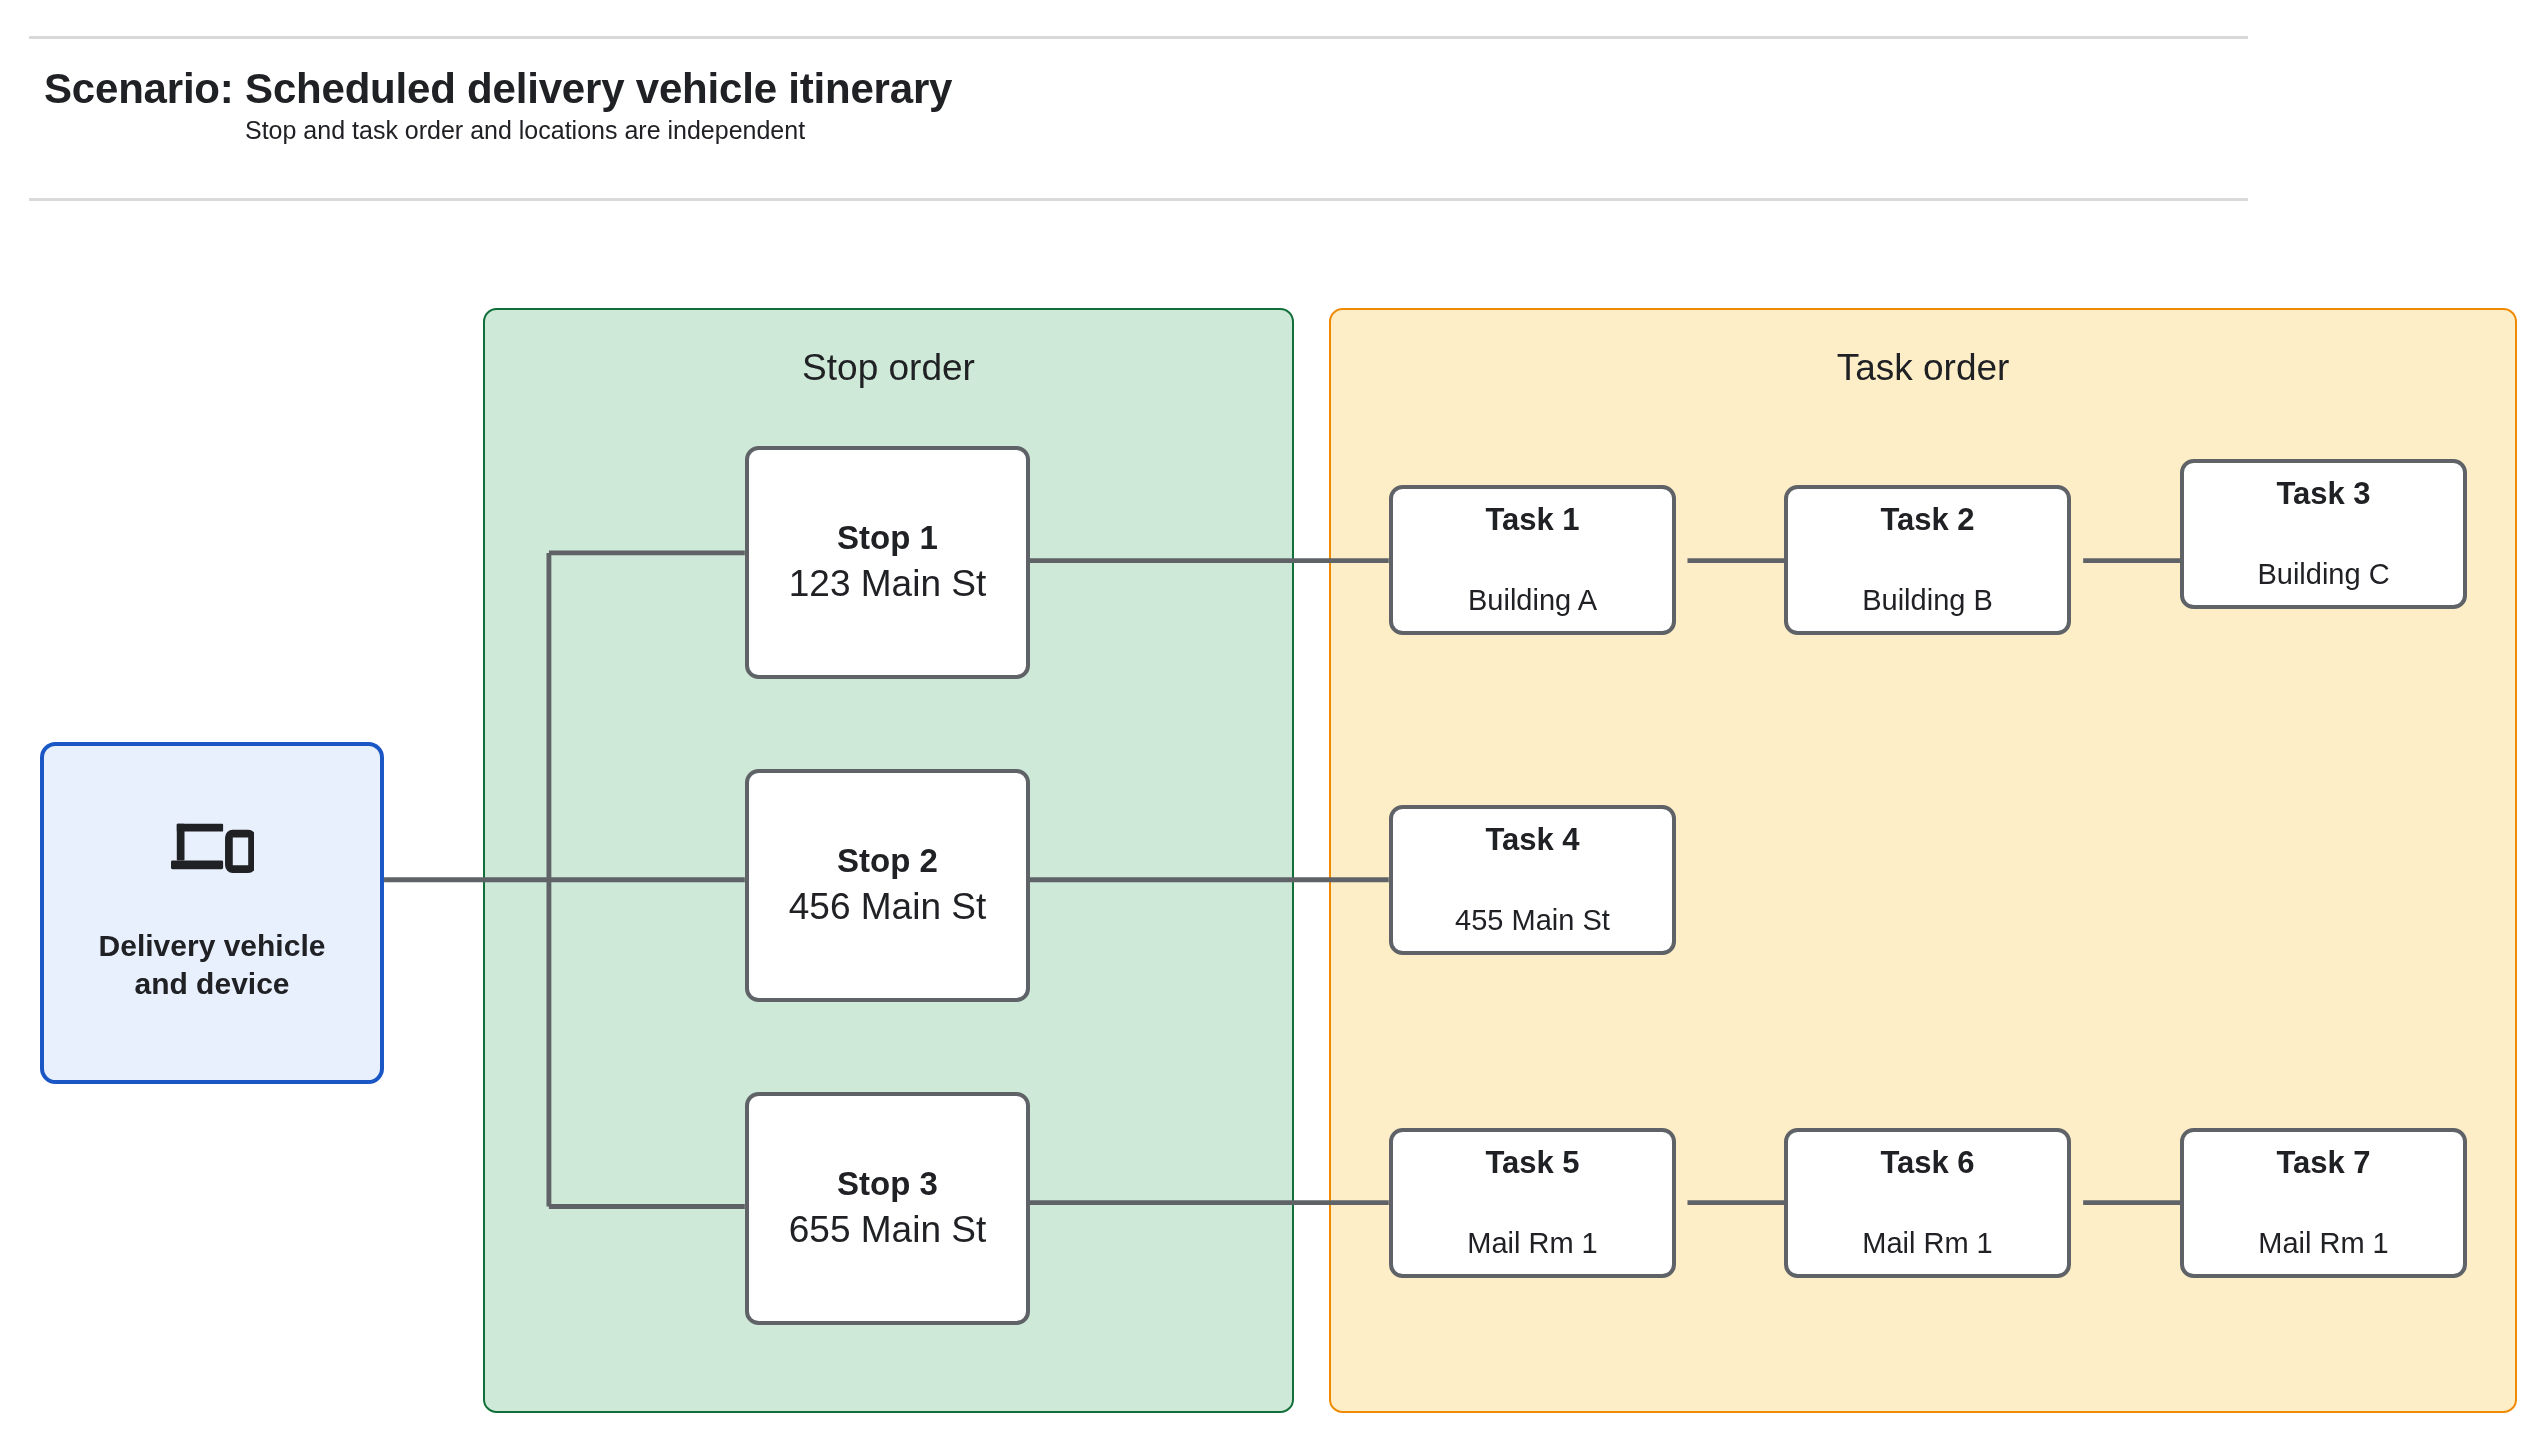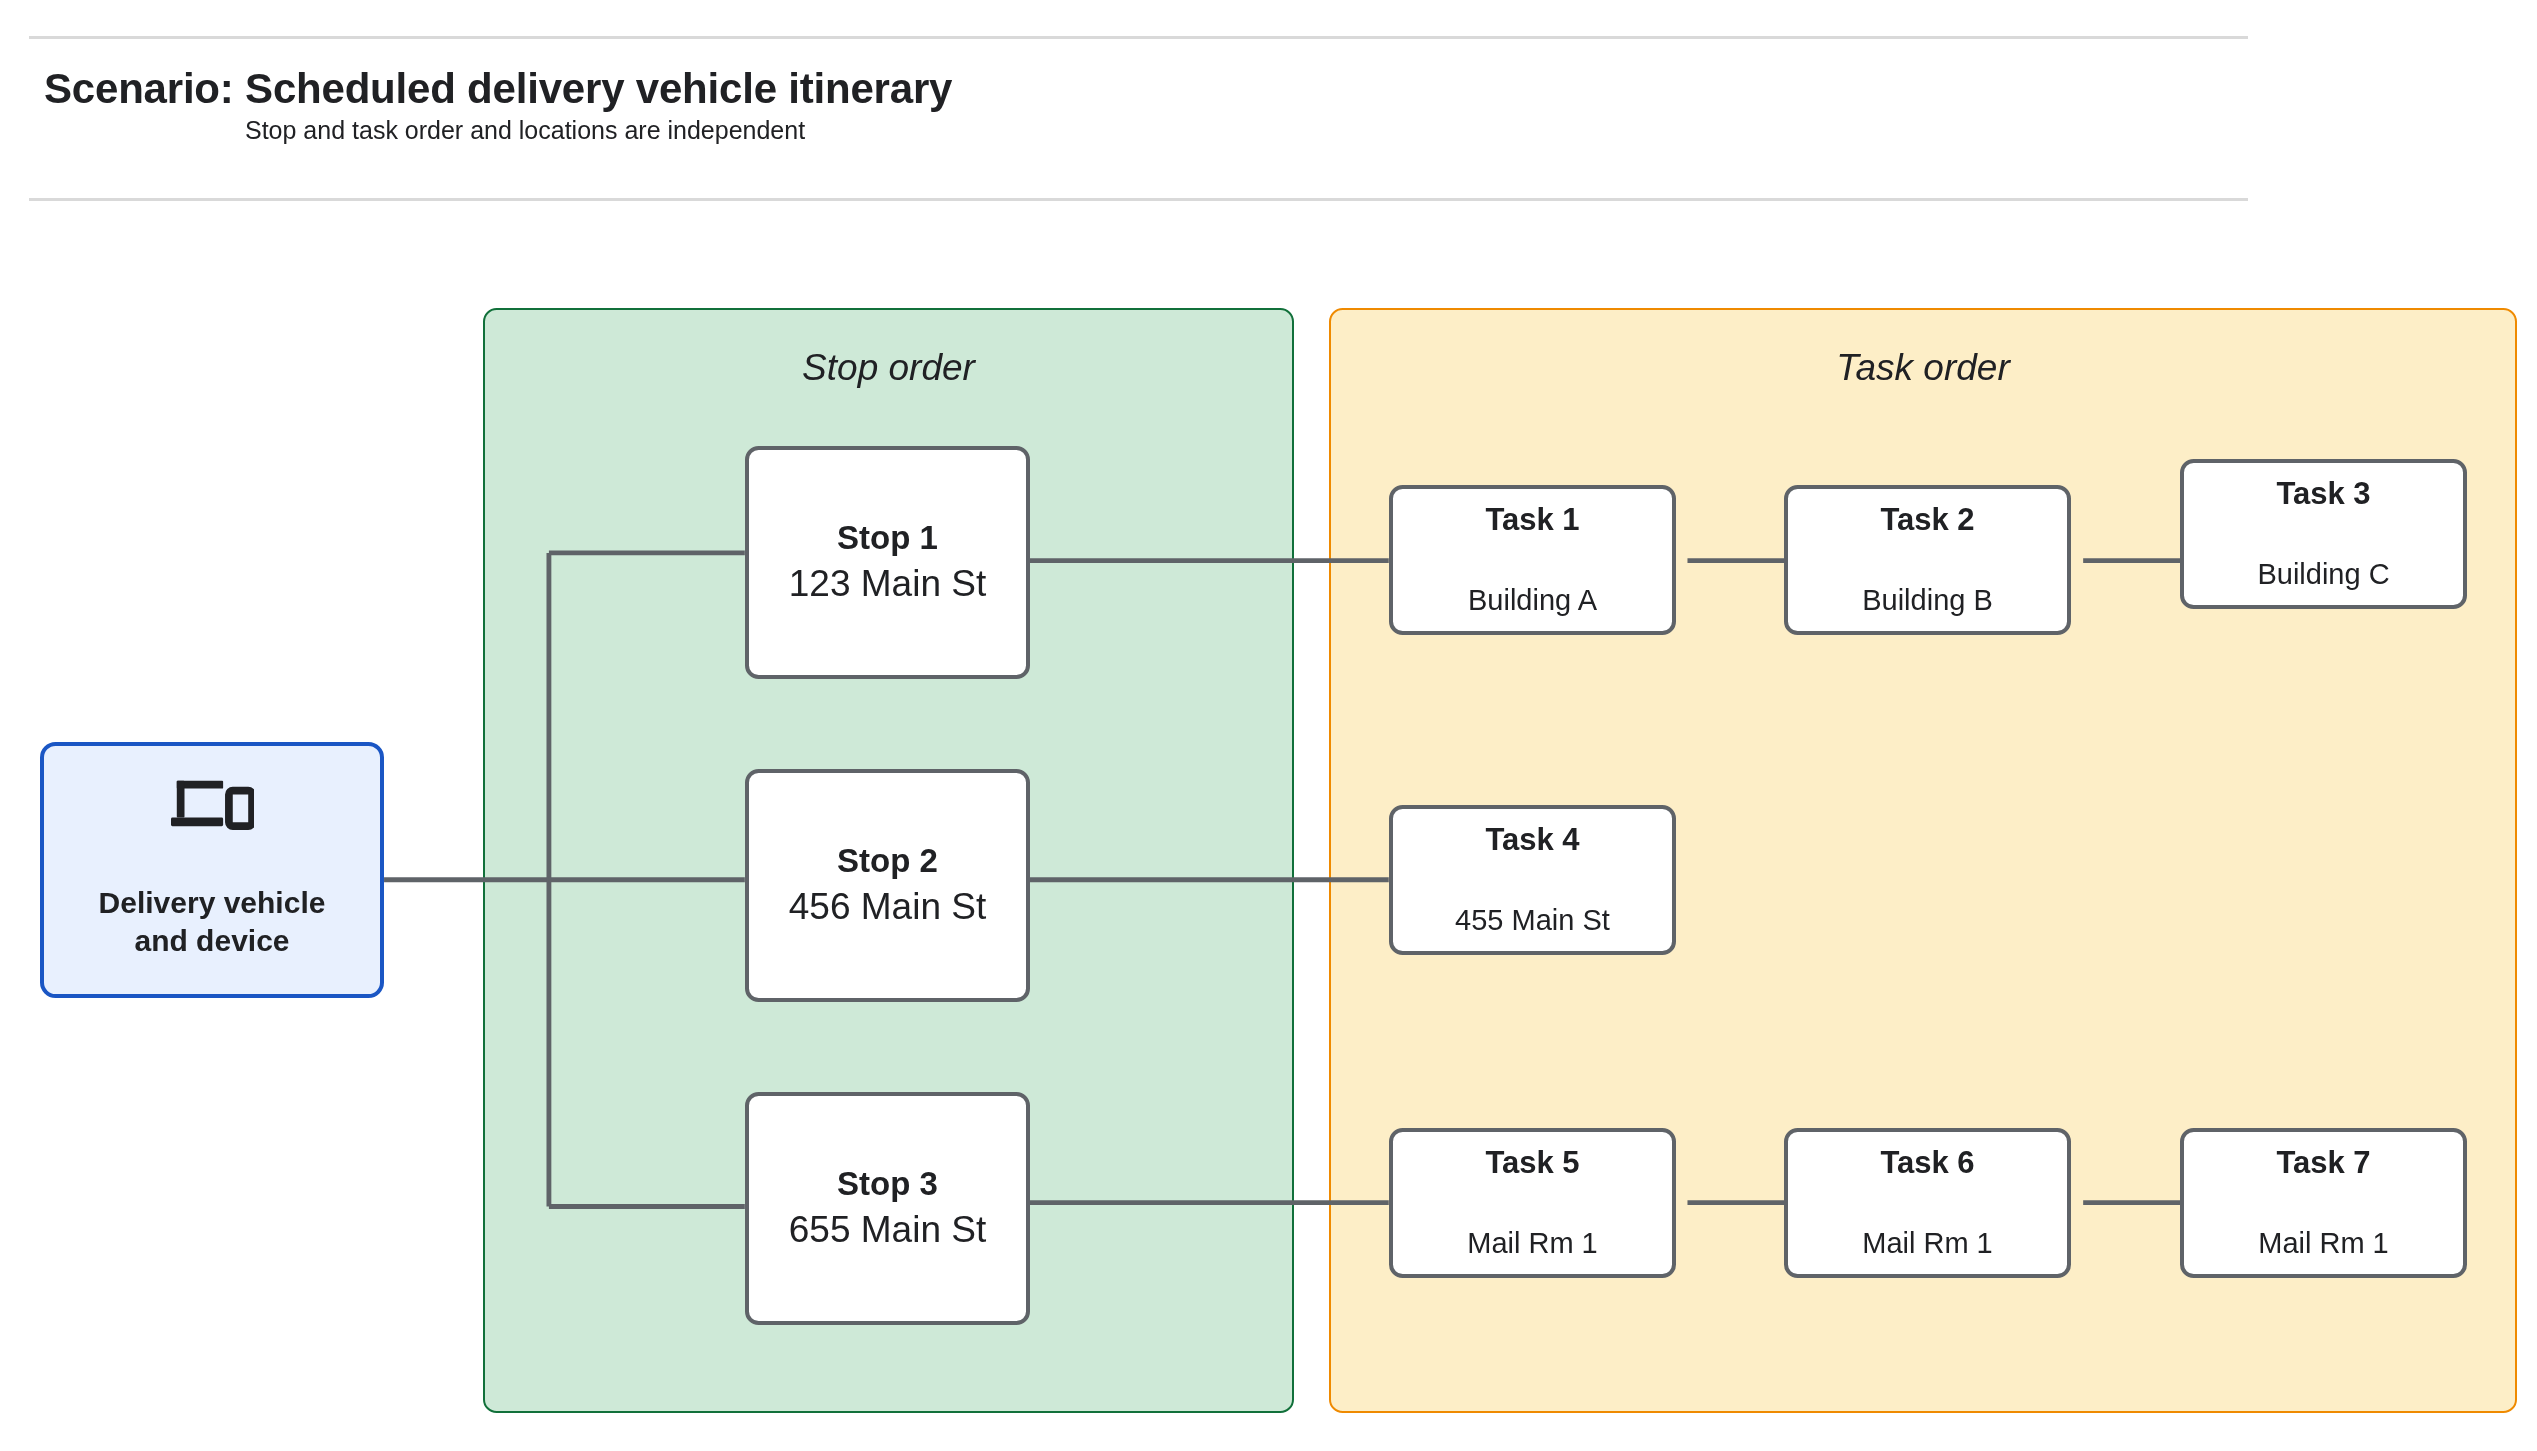--- a/index.html
+++ b/index.html
@@ -81,30 +81,29 @@
   }
   .group-title {
     position: absolute;
     left: 0;
     top: 37px;
     width: 100%;
     text-align: center;
     font-size: 37px;
     font-weight: 400;
     color: #202124;
-    font-style: italic;
   }
 
   
   #vehicle-node {
     position: absolute;
     left: 40px;
     top: 742px;
     width: 344px;
-    height: 256px;
+    height: 342px;
     box-sizing: border-box;
     background: #e8f0fe;
     border: 4.8px solid #1a56c4;
     border-radius: 15.5px;
     display: flex;
     flex-direction: column;
     align-items: center;
     justify-content: center;
   }
   #vehicle-icon {

